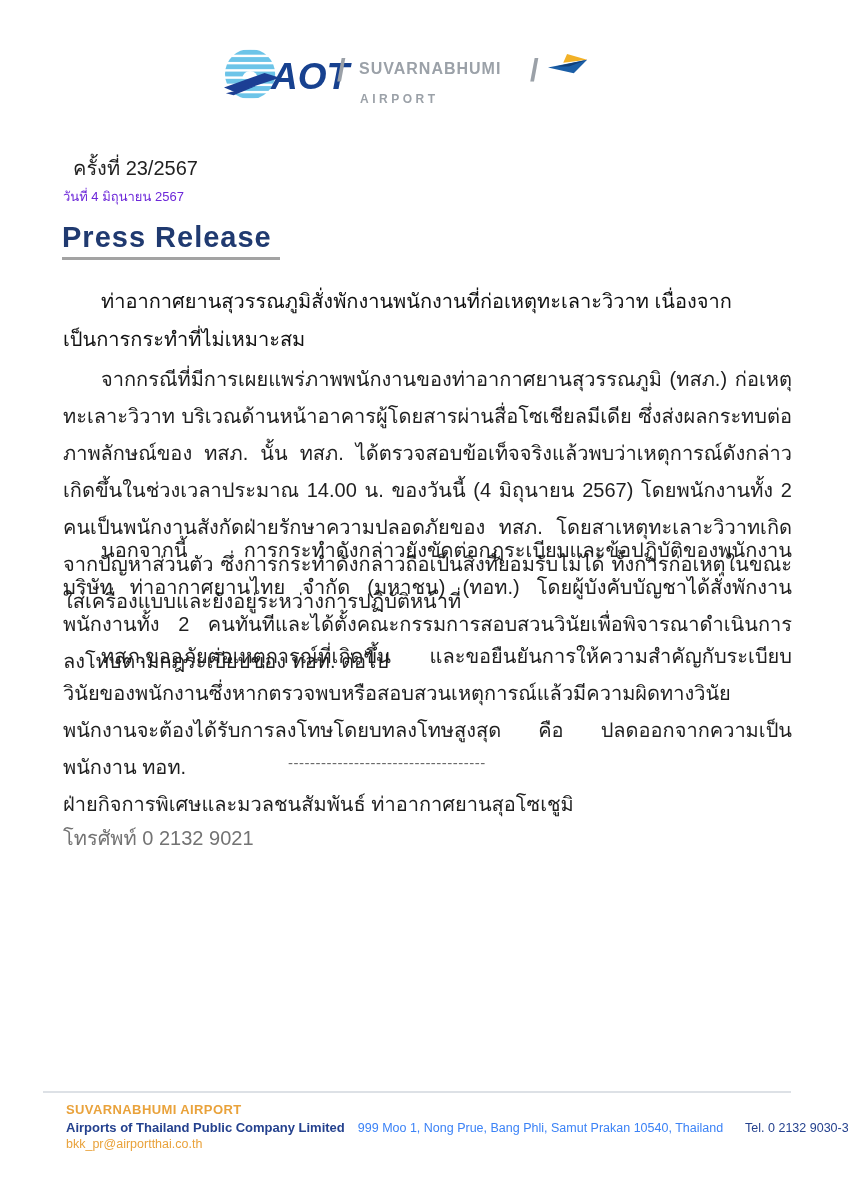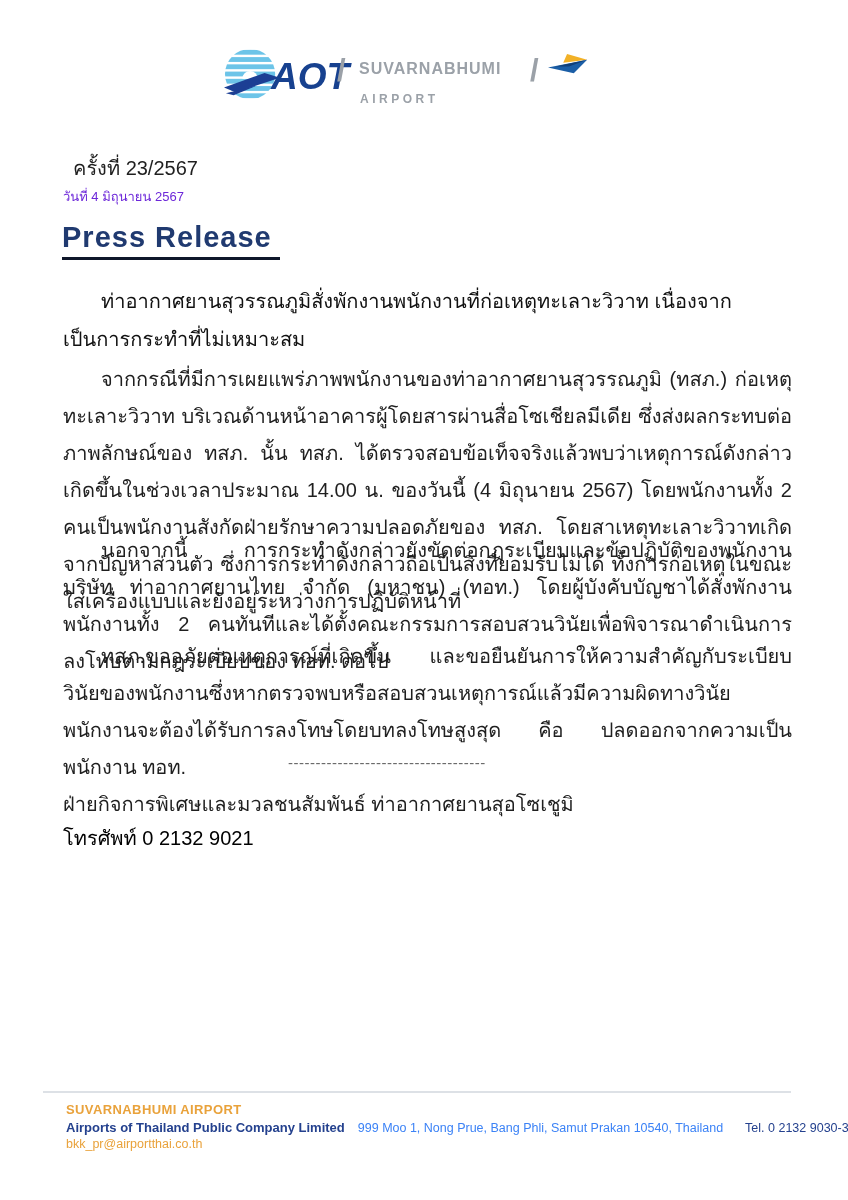--- a/index.html
+++ b/index.html
@@ -36,21 +36,21 @@
   }
 
   
   .meta-no   { position:absolute; left:73px; top:136px; font-size:20px; color:#1f1f1f; }
   .meta-date { position:absolute; left:63px; top:170px; font-size:13px; color:#6d28d9;text-align:center; }
   .press-label {
     position:absolute; left:62px; top:206px;
     display:inline-block;
     font-size:29px; font-weight:bold; color:#203a70;
     letter-spacing:1px; line-height:1.1;
-    border-bottom:3px solid #0f172a; padding:0 8px 3px 0;
+    border-bottom:3px solid #a3a3a3; padding:0 8px 3px 0;
   }
 
   
   .doc-title {
     position:absolute; left:63px; top:266px; width:730px;
     font-size:20px; font-weight:normal; color:#111111; line-height:38px;
   }
   .doc-title .t-line1 { text-indent:38px; }
   .body-par {
     position:absolute; left:63px; width:729px;
@@ -59,21 +59,21 @@
   }
   .par-1 { top:345px; }
   .par-2 { top:516px; }
   .par-3 { top:622px; }
 
   .dash-divider {
     position:absolute; left:288px; top:738px;
     font-size:15px; color:#6b6b6b; letter-spacing:0.5px;
   }
   .sig-dept  { position:absolute; left:63px; top:772px; font-size:20px; color:#1f1f1f; }
-  .sig-phone { position:absolute; left:63px; top:806px; font-size:20px; color:#000000; }
+  .sig-phone { position:absolute; left:63px; top:806px; font-size:20px; color:#737373; }
 
   
   .footer-rule {
     position:absolute; left:43px; top:1075px; width:748px; height:2px;
     background:#dde1e6;
   }
   .footer-block { position:absolute; left:66px; top:1086px; width:740px; }
   .f-airport {
     font-size:13px; font-weight:bold; color:#e9a23b; letter-spacing:0.4px;
   }

